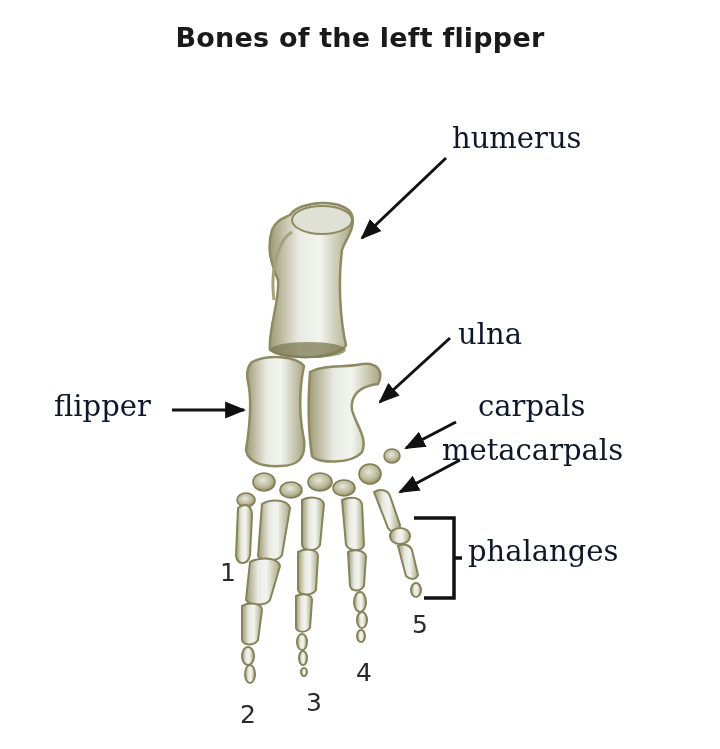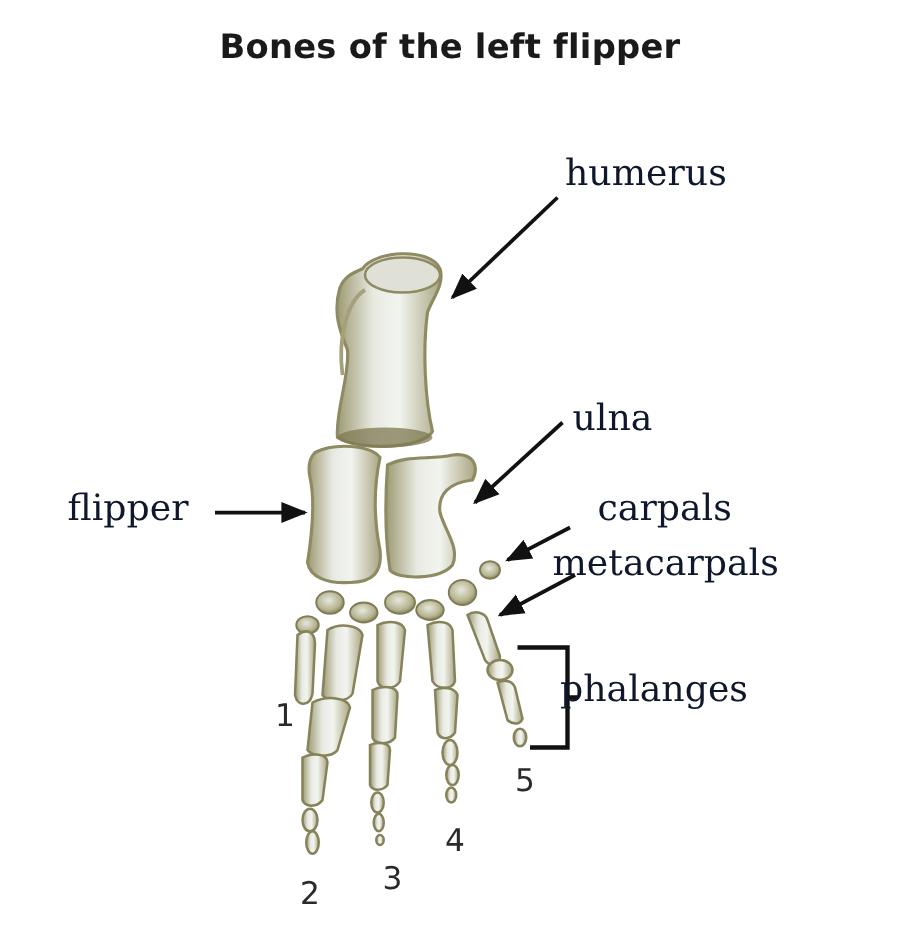--- a/index.html
+++ b/index.html
@@ -112,19 +112,19 @@
   <line x1="460" y1="460" x2="400" y2="492" stroke="#111" stroke-width="3" marker-end="url(#ah)"></line>
 
   <path d="M414,518 L454,518 L454,598 L424,598 M454,558 L462,558" fill="none" stroke="#111" stroke-width="3.5"></path>
 </svg>
 
 <div class="label" style="left:452px; top:124px;">humerus</div>
 <div class="label" style="left:458px; top:320px;">ulna</div>
 <div class="label" style="left:54px; top:392px;">flipper</div>
 <div class="label" style="left:464px; top:392px;margin-left:14px;">carpals</div>
 <div class="label" style="left:442px; top:436px;">metacarpals</div>
-<div class="label" style="left:448px; top:537px;text-align:center;">phalanges</div>
+<div class="label" style="left:468px; top:537px;text-align:center;">phalanges</div>
 
 <div class="num" style="left:220px; top:560px;">1</div>
 <div class="num" style="left:240px; top:702px;">2</div>
 <div class="num" style="left:306px; top:690px;">3</div>
 <div class="num" style="left:356px; top:660px;">4</div>
 <div class="num" style="left:412px; top:612px;">5</div>
 
 </body></html>

